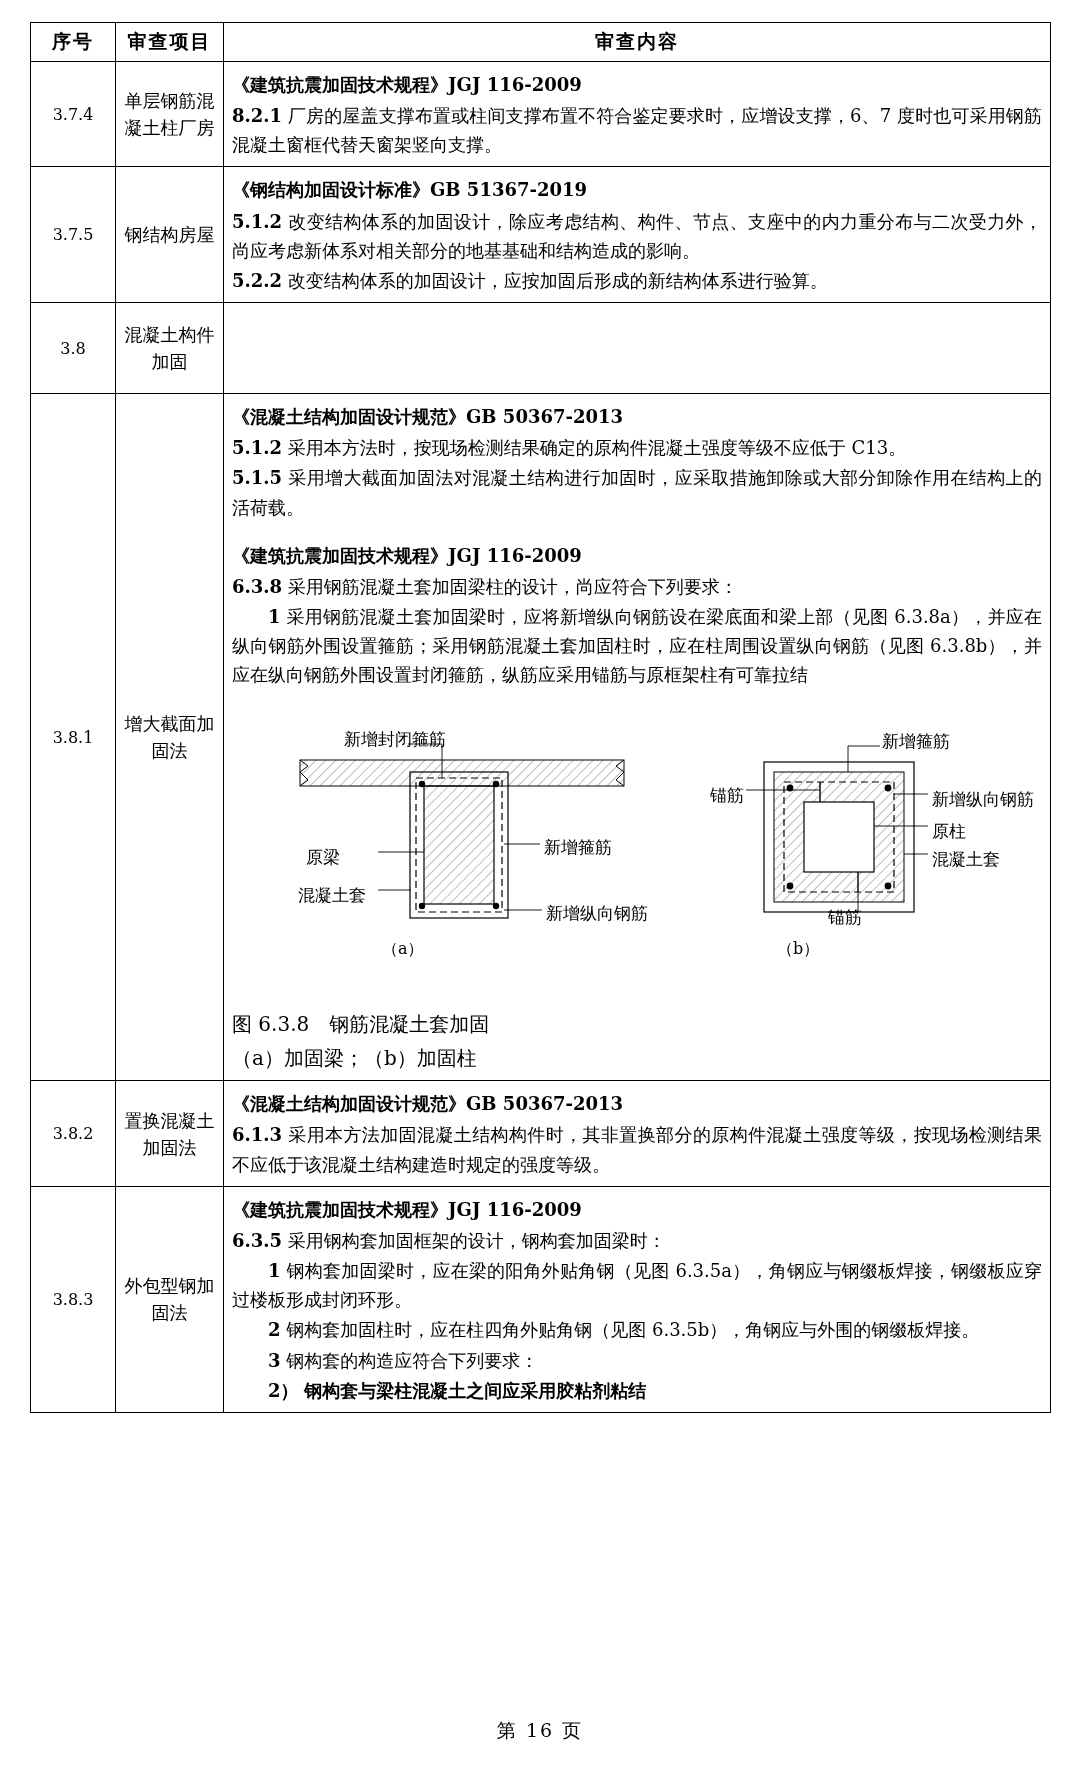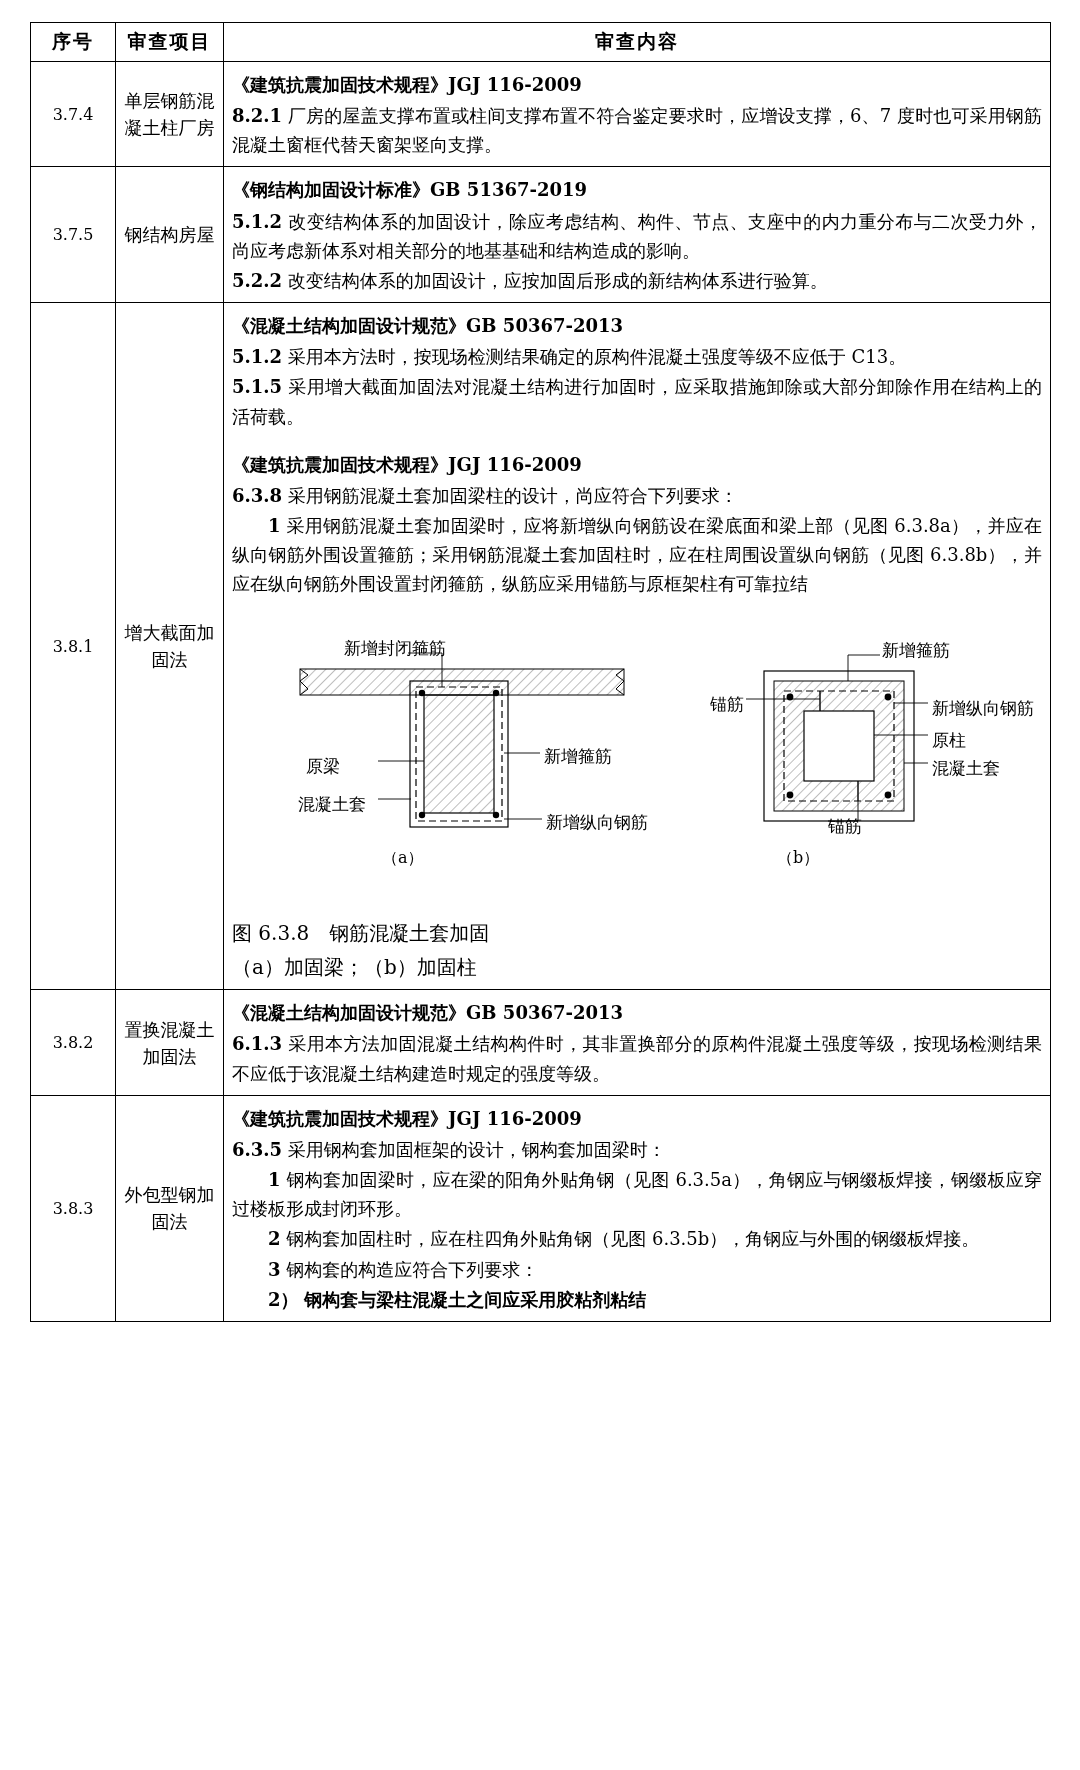--- a/index.html
+++ b/index.html
@@ -168,20 +168,25 @@
             <b>5.1.2</b>
             <span>改变结构体系的加固设计，除应考虑结构、构件、节点、支座中的内力重分布与二次受力外，尚应考虑新体系对相关部分的地基基础和结构造成的影响。</span>
           </div>
           <div class="clause">
             <b>5.2.2</b>
             <span>改变结构体系的加固设计，应按加固后形成的新结构体系进行验算。</span>
           </div>
         </td>
       </tr>
 
+      <tr>
+        <td class="no" style="height:78px">3.8</td>
+        <td class="item">混凝土构件加固</td>
+        <td class="content"></td>
+      </tr>
 
       <tr>
         <td class="no">3.8.1</td>
         <td class="item">增大截面加固法</td>
         <td class="content">
           <div class="std-title">《混凝土结构加固设计规范》GB 50367-2013</div>
           <div class="clause">
             <b>5.1.2</b>
             <span>采用本方法时，按现场检测结果确定的原构件混凝土强度等级不应低于 C13。</span>
           </div>
@@ -323,13 +328,14 @@
           <div class="clause indent1">
             <b>2）</b>
             <b>钢构套与梁柱混凝土之间应采用胶粘剂粘结</b>
           </div>
         </td>
       </tr>
 
     </tbody>
   </table>
 
+  <div class="footer">第  16  页</div>
 </div>
 
 </body></html>

